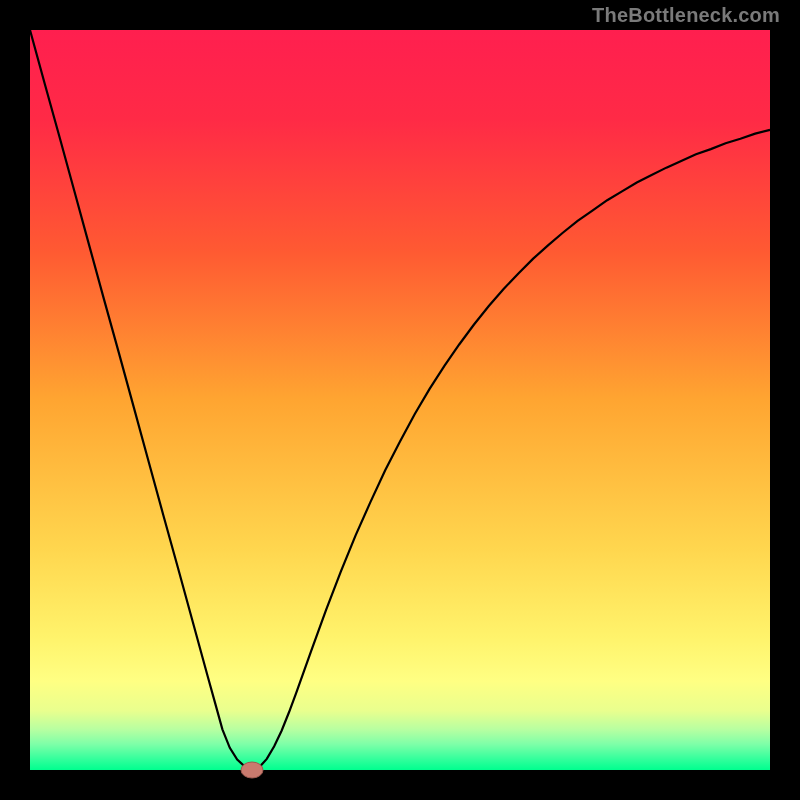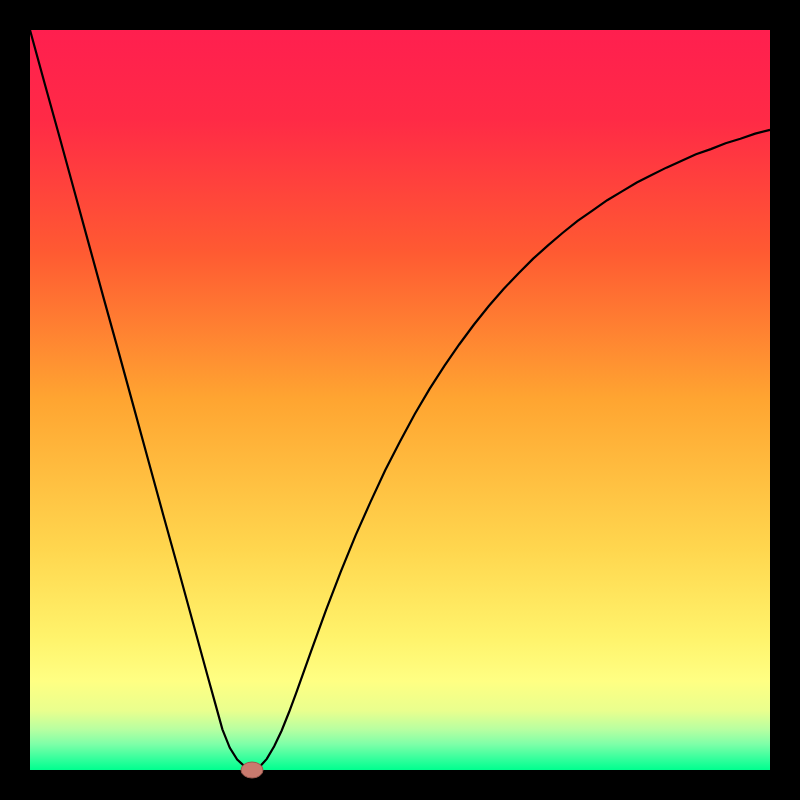--- a/index.html
+++ b/index.html
@@ -53,14 +53,15 @@
           <stop offset="96.50%" stop-color="#7effa8"></stop>
           <stop offset="98.50%" stop-color="#34ff9c"></stop>
           <stop offset="100.00%" stop-color="#00ff8f"></stop>
         </linearGradient>
   </defs>
   <rect id="plot-rect" fill="url(#bg-grad)" x="30" y="30" width="740" height="740"></rect>
   <path id="curve" fill="none" stroke-width="2.2" d="M30.00 30.00 L44.80 84.02 L59.60 137.30 L74.40 191.32 L89.20 245.34 L104.00 299.36 L118.80 352.64 L133.60 406.66 L148.40 460.68 L163.20 514.70 L178.00 567.98 L192.80 622.00 L207.60 676.02 L215.00 702.66 L222.40 729.30 L229.80 747.80 L237.20 759.64 L244.60 766.30 L252.00 770.00 L259.40 767.04 L266.80 758.90 L274.20 746.32 L281.60 730.78 L289.00 712.28 L296.40 692.30 L303.80 671.58 L311.20 650.86 L326.00 610.16 L340.80 571.68 L355.60 535.42 L370.40 502.12 L385.20 470.30 L400.00 441.44 L414.80 414.06 L429.60 388.90 L444.40 365.96 L459.20 344.50 L474.00 324.52 L488.80 306.02 L503.60 289.00 L518.40 273.46 L533.20 258.66 L548.00 245.34 L562.80 232.76 L577.60 220.92 L592.40 210.56 L607.20 200.20 L622.00 191.32 L636.80 182.44 L651.60 175.04 L666.40 167.64 L681.20 160.98 L696.00 154.32 L710.80 149.14 L725.60 143.22 L740.40 138.78 L755.20 133.60 L770.00 129.90" stroke="#000000"></path>
   <ellipse id="marker" cx="252" cy="770" rx="11" ry="8" fill="#c97a6e" stroke="#9c5a50" stroke-width="1"></ellipse>
 </svg>
 
+<div class="watermark">TheBottleneck.com</div>
 
 </div>
 
 </body></html>

